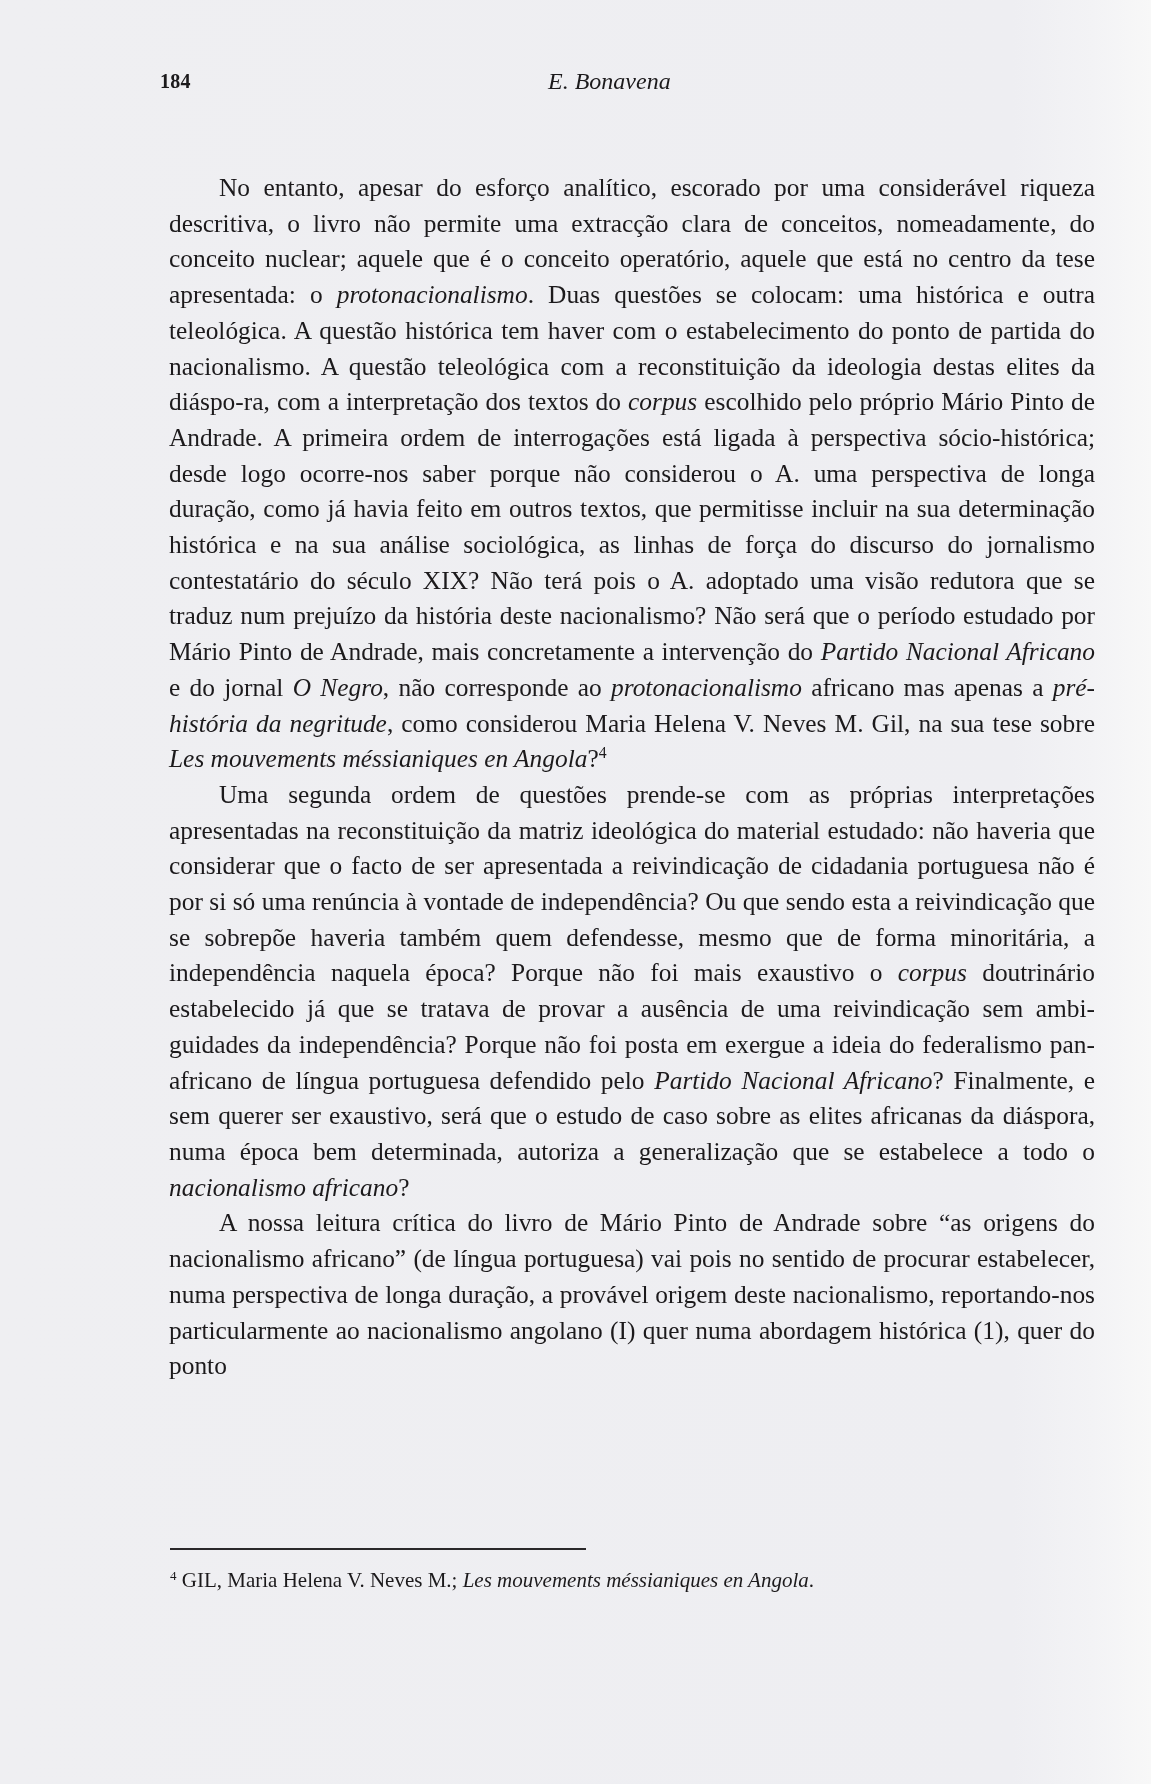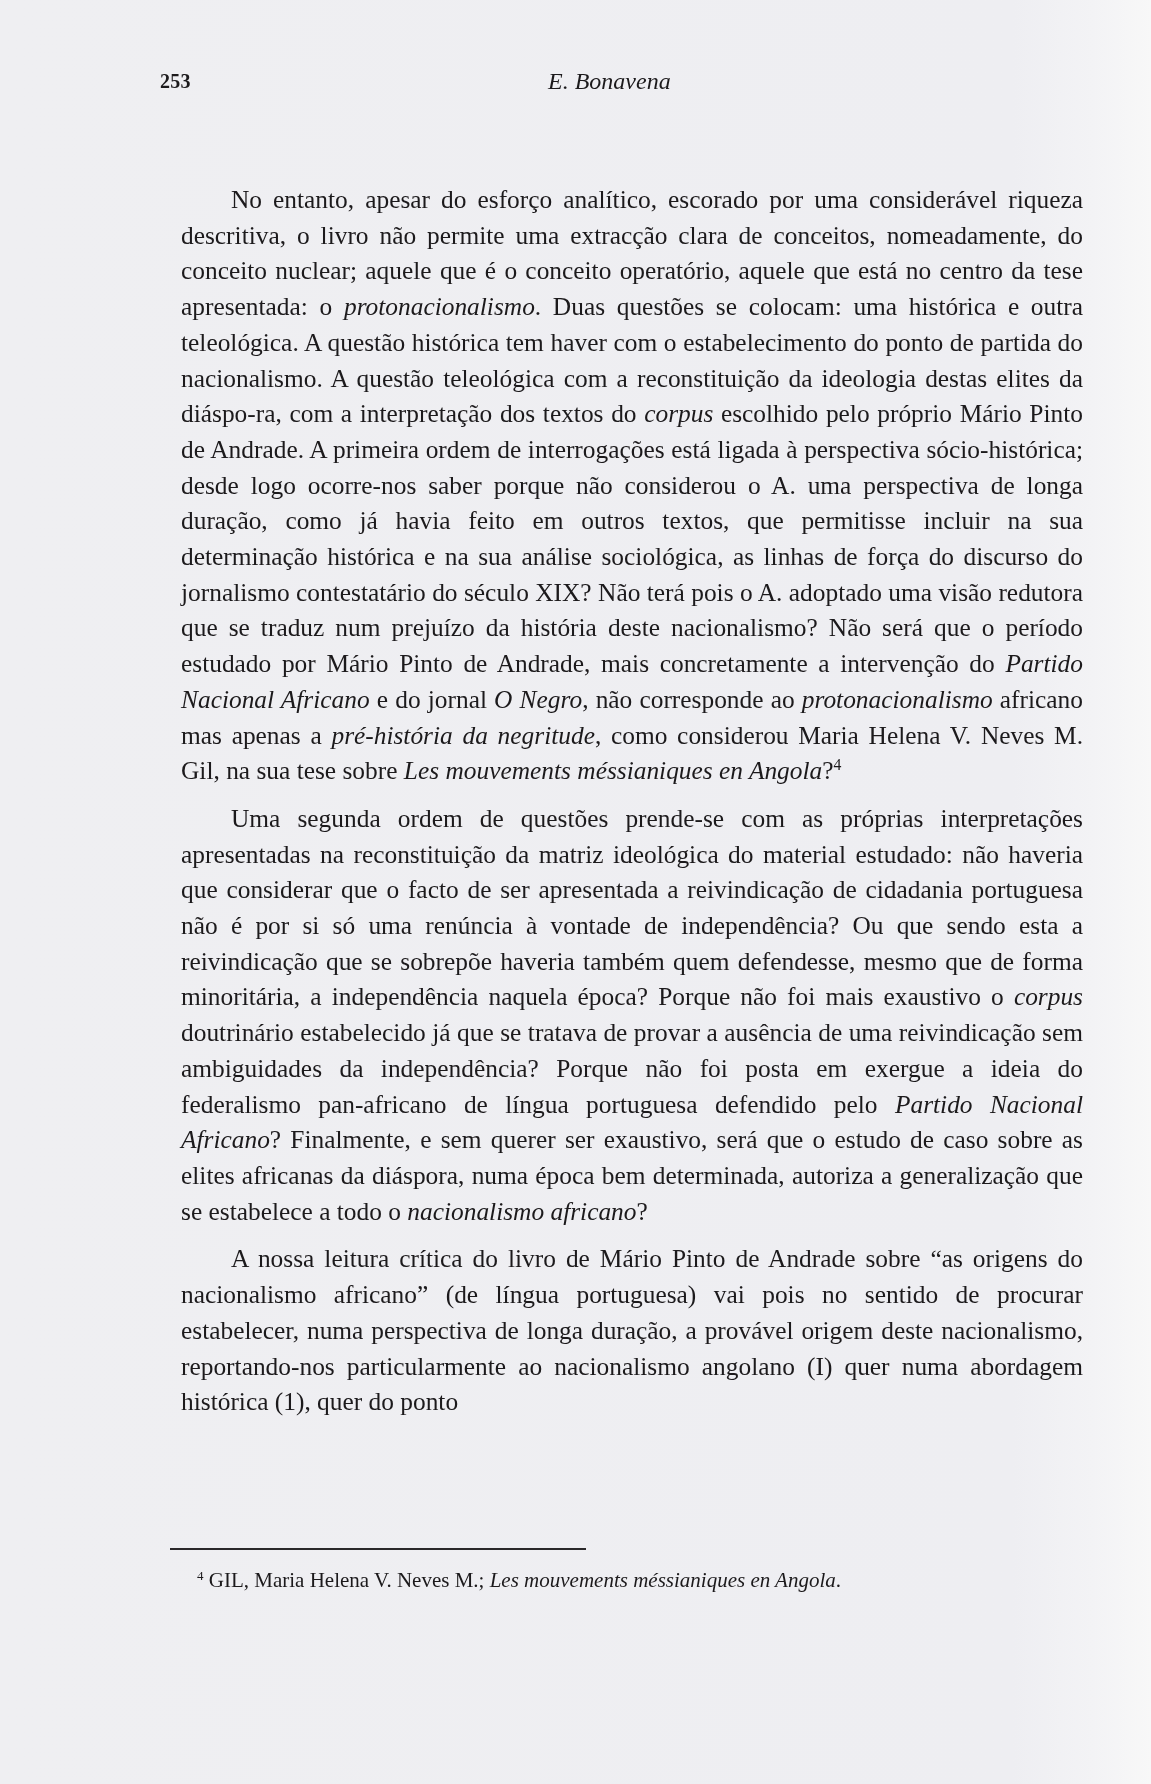--- a/index.html
+++ b/index.html
@@ -48,54 +48,53 @@
       position: absolute;
       top: 170px;
       left: 169px;
       width: 926px;
       font-size: 25.4px;
       line-height: 35.7px;
       text-align: justify;
       hyphens: manual;
     }
     .body-text p {
-      margin: 12px;
+      margin: 0;
       text-indent: 50px;
     }
     .body-text em { font-style: italic; }
     .footnote-rule {
       position: absolute;
       top: 1548px;
       left: 170px;
       width: 416px;
       height: 0;
       border-top: 2px solid #2a282a;
     }
     .footnote {
       position: absolute;
       top: 1566px;
       left: 170px;
       width: 900px;
       font-size: 21px;
       line-height: 28px;
-      margin-left: 27px;
     }
     .footnote sup, .body-text sup {
       font-size: 0.62em;
       vertical-align: 0.55em;
       line-height: 0;
     }
   </style>
 </head>
 <body>
 
 <div class="page">
 
   <div class="running-head">
-    <span class="page-number">253</span>
+    <span class="page-number">184</span>
     <span class="author">E. Bonavena</span>
   </div>
 
   <div class="body-text">
     <p>
       <span>No entanto, apesar do esforço analítico, escorado por uma considerável riqueza descritiva, o livro não permite uma extracção clara de conceitos, nomeadamente, do conceito nuclear; aquele que é o conceito operatório, aquele que está no centro da tese apresentada: o </span><em>protonacionalismo</em><span>. Duas questões se colocam: uma histórica e outra teleológica. A questão histórica tem haver com o estabelecimento do ponto de partida do nacionalismo. A questão teleológica com a reconstituição da ideologia destas elites da diáspo-­ra, com a interpretação dos textos do </span><em>corpus</em><span> escolhido pelo próprio Mário Pinto de Andrade. A primeira ordem de interrogações está ligada à perspecti­va sócio-histórica; desde logo ocorre-nos saber porque não considerou o A. uma perspectiva de longa duração, como já havia feito em outros textos, que permitisse incluir na sua determinação histórica e na sua análise sociológica, as linhas de força do discurso do jornalismo contestatário do século XIX? Não terá pois o A. adoptado uma visão redutora que se traduz num prejuízo da história deste nacionalismo? Não será que o período estudado por Mário Pinto de Andrade, mais concretamente a intervenção do </span><em>Partido Nacional Africano</em><span> e do jornal </span><em>O Negro</em><span>, não corresponde ao </span><em>protonacionalismo</em><span> africano mas apenas a </span><em>pré-história da negritude</em><span>, como considerou Maria Helena V. Neves M. Gil, na sua tese sobre </span><em>Les mouvements méssianiques en Angola</em><span>?</span><sup>4</sup>
     </p>
     <p>
       <span>Uma segunda ordem de questões prende-se com as próprias interpreta­ções apresentadas na reconstituição da matriz ideológica do material estu­dado: não haveria que considerar que o facto de ser apresentada a reivindica­ção de cidadania portuguesa não é por si só uma renúncia à vontade de independência? Ou que sendo esta a reivindicação que se sobrepõe haveria também quem defendesse, mesmo que de forma minoritária, a independência naquela época? Porque não foi mais exaustivo o </span><em>corpus</em><span> doutrinário estabele­cido já que se tratava de provar a ausência de uma reivindicação sem ambi­guidades da independência? Porque não foi posta em exergue a ideia do federalismo pan-africano de língua portuguesa defendido pelo </span><em>Partido Nacional Africano</em><span>? Finalmente, e sem querer ser exaustivo, será que o estu­do de caso sobre as elites africanas da diáspora, numa época bem determi­nada, autoriza a generalização que se estabelece a todo o </span><em>nacionalismo afri­cano</em><span>?</span>
     </p>

